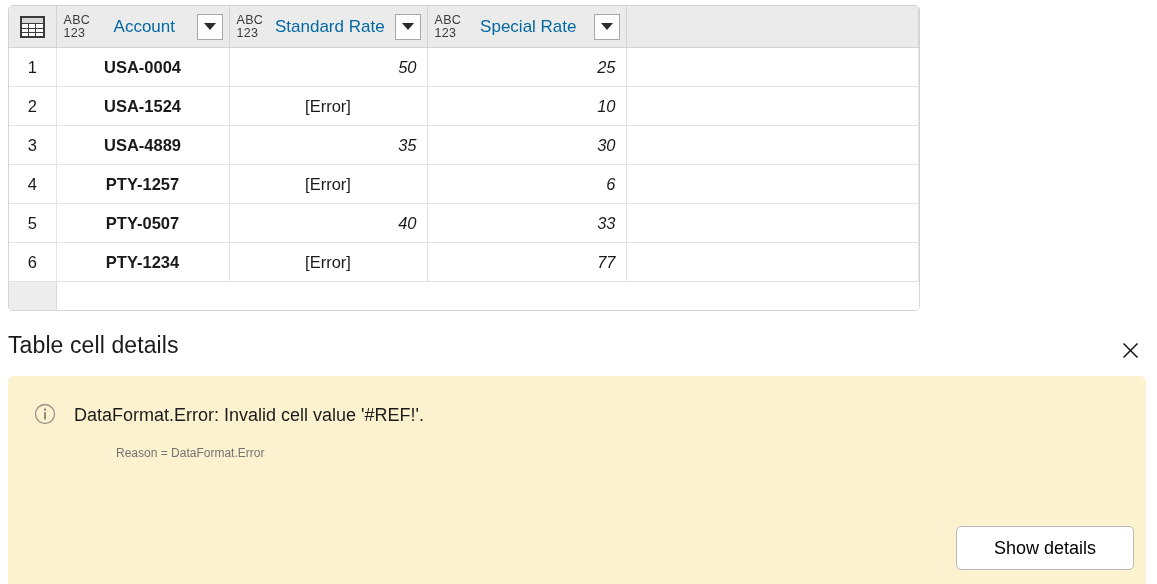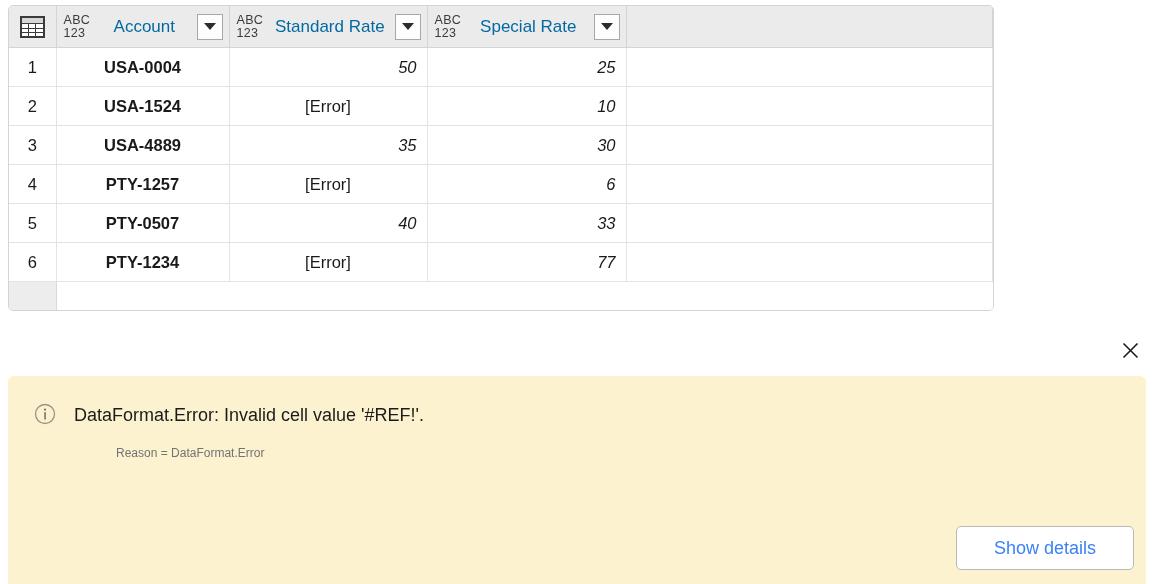--- a/index.html
+++ b/index.html
@@ -14,21 +14,21 @@
     color: #212121;
     overflow: hidden;
     position: relative;
   }
 
   
   .grid-wrap {
     position: absolute;
     left: 8px;
     top: 5px;
-    width: 986px;
+    width: 912px;
     height: 306px;
     background: #ffffff;
     border: 1px solid #d4d4d4;
     border-radius: 5px;
     box-sizing: border-box;
     overflow: hidden;
   }
 
   table.pq-grid {
     border-collapse: collapse;
@@ -279,21 +279,21 @@
     position: absolute;
     right: 12px;
     bottom: 14px;
     min-width: 178px;
     height: 44px;
     background: #ffffff;
     border: 1px solid #b9b9b9;
     border-radius: 5px;
     font-family: "Liberation Sans", sans-serif;
     font-size: 18px;
-    color: #3b82f6;
+    color: #000000;
     cursor: pointer;
     padding: 0 18px;
   }
 </style>
 </head>
 <body>
 
 <div class="grid-wrap">
   <table class="pq-grid">
     <colgroup>
@@ -411,20 +411,21 @@
         <td></td>
         <td class="fill-cell"></td>
       </tr>
 
     </tbody>
   </table>
 </div>
 
 <div class="details-pane">
   <div class="details-header">
+    <div class="details-title">Table cell details</div>
     <button class="close-btn">
       <svg width="17" height="17" viewBox="0 0 17 17">
         <line x1="1.5" y1="1.5" x2="15.5" y2="15.5" stroke="#1b1b1b" stroke-width="1.6"></line>
         <line x1="15.5" y1="1.5" x2="1.5" y2="15.5" stroke="#1b1b1b" stroke-width="1.6"></line>
       </svg>
     </button>
   </div>
 
   <div class="message-bar">
     <div class="mb-icon">

